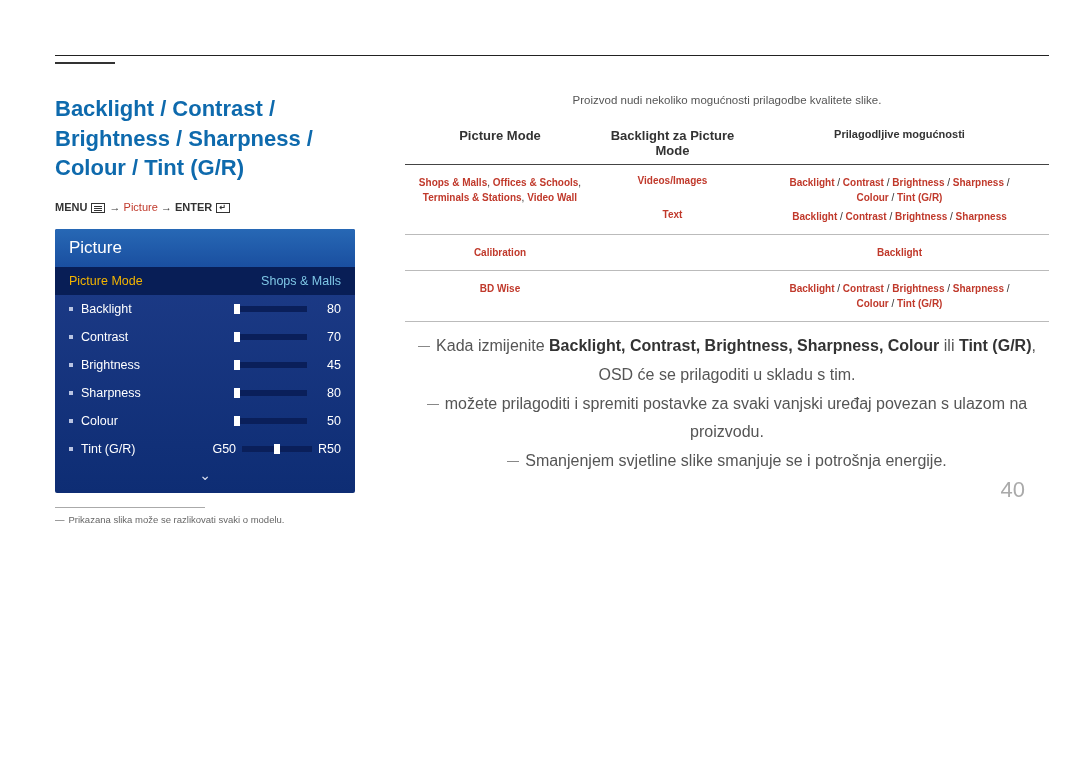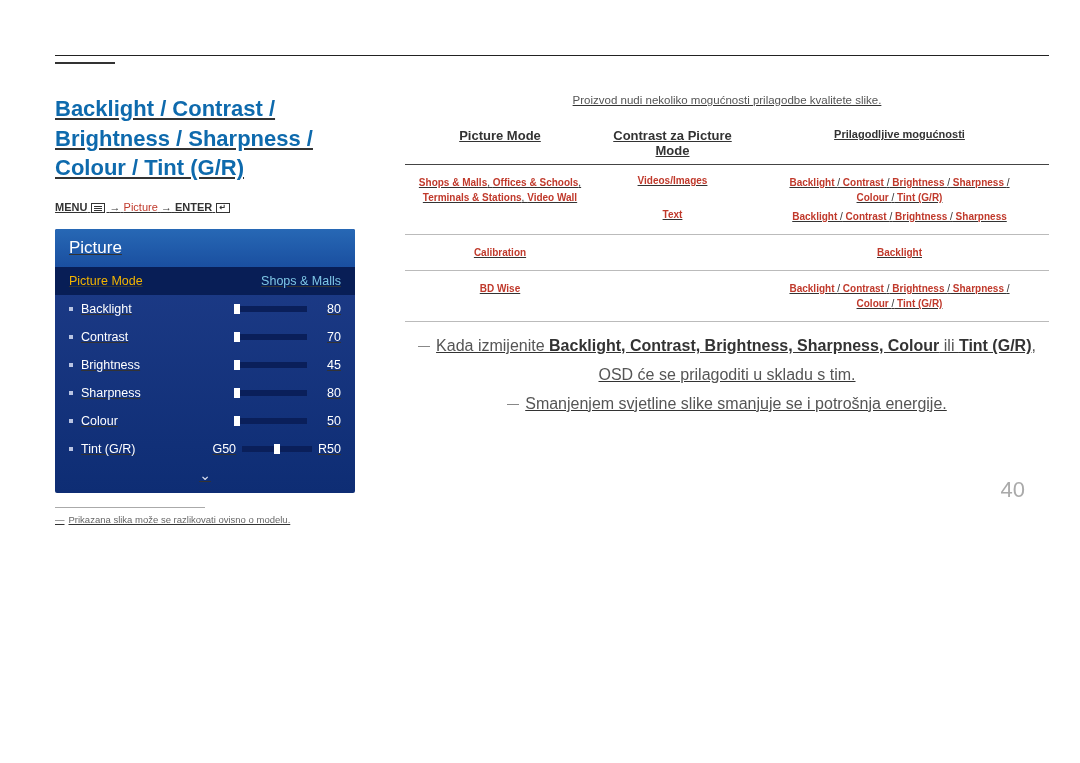--- a/index.html
+++ b/index.html
@@ -7,21 +7,20 @@
     width: 1080px;
     height: 763px;
     background: #fff;
     font-family: -apple-system, "Segoe UI", Arial, sans-serif;
     position: relative;
     color: #333;
   }
   .page {
     padding: 55px 31px 0 55px;
     position: relative;
-    text-decoration: underline;
   }
   .header-line {
     border-top: 1px solid #222;
     margin-bottom: 0;
   }
   .chapter-mark {
     width: 60px;
     height: 2px;
     background: #333;
     position: absolute;
@@ -278,30 +277,30 @@
               <span class="osd-tint-knob"></span>
             </span>
           <span class="osd-value" style="width:auto">R50</span>
         </div>
 
         <div class="osd-chevron">⌄</div>
       </div>
 
       <div class="footnote-line"></div>
       <div class="footnote">
-        <span class="dash">―</span><span>Prikazana slika može se razlikovati ovisno o modelu.</span>
+        <span class="dash">―</span><span>Prikazana slika može se razlikovati svaki o modelu.</span>
       </div>
     </div>
 
     <div class="right-col">
       <div class="intro-text">Proizvod nudi nekoliko mogućnosti prilagodbe kvalitete slike.</div>
 
       <div class="table-head">
         <div class="th1">Picture Mode</div>
-        <div class="th2">Contrast za Picture Mode</div>
+        <div class="th2">Backlight za Picture Mode</div>
         <div class="th3">Prilagodljive mogućnosti</div>
       </div>
 
       <div class="table-row">
         <div class="td1">
           <span>Shops &amp; Malls</span><span class="blk">, </span><span>Offices &amp; Schools</span><span class="blk">,</span><br>
           <span>Terminals &amp; Stations</span><span class="blk">, </span><span>Video Wall</span>
         </div>
         <div style="flex:1">
           <div class="subrow" style="margin-top:0">
@@ -322,19 +321,20 @@
       </div>
 
       <div class="table-row">
         <div class="td1">BD Wise</div>
         <div class="td2"></div>
         <div class="td3">Backlight <span class="sep">/</span> Contrast <span class="sep">/</span> Brightness <span class="sep">/</span> Sharpness <span class="sep">/</span><br>Colour <span class="sep">/</span> Tint (G/R)</div>
       </div>
 
       <div class="notes">
         <div class="note-line"><span class="dash"></span><span>Kada izmijenite </span><b>Backlight, Contrast, Brightness, Sharpness, Colour</b><span> ili </span><b>Tint (G/R)</b><span>, OSD će se prilagoditi u skladu s tim.</span></div>
+        <div class="note-line"><span class="dash"></span><span>možete prilagoditi i spremiti postavke za svaki vanjski uređaj povezan s ulazom na proizvodu.</span></div>
         <div class="note-line"><span class="dash"></span><span>Smanjenjem svjetline slike smanjuje se i potrošnja energije.</span></div>
       </div>
     </div>
   </div>
 
   <div class="pagenum">40</div>
 </div>
 
 </body></html>

